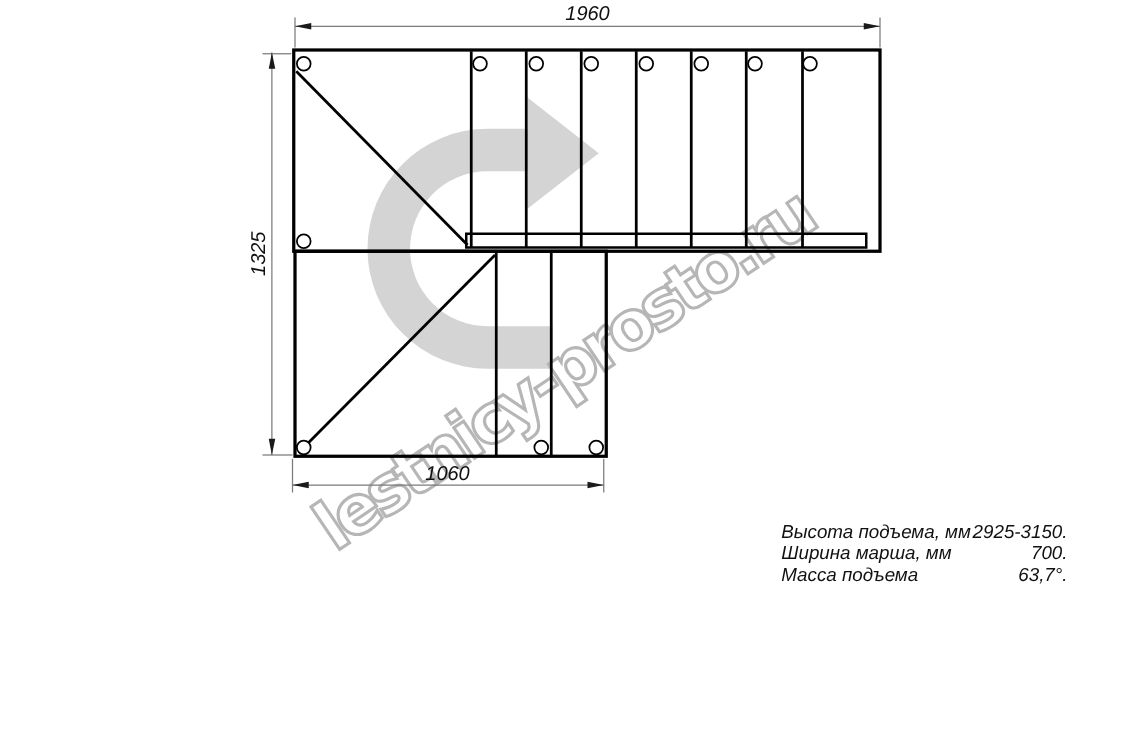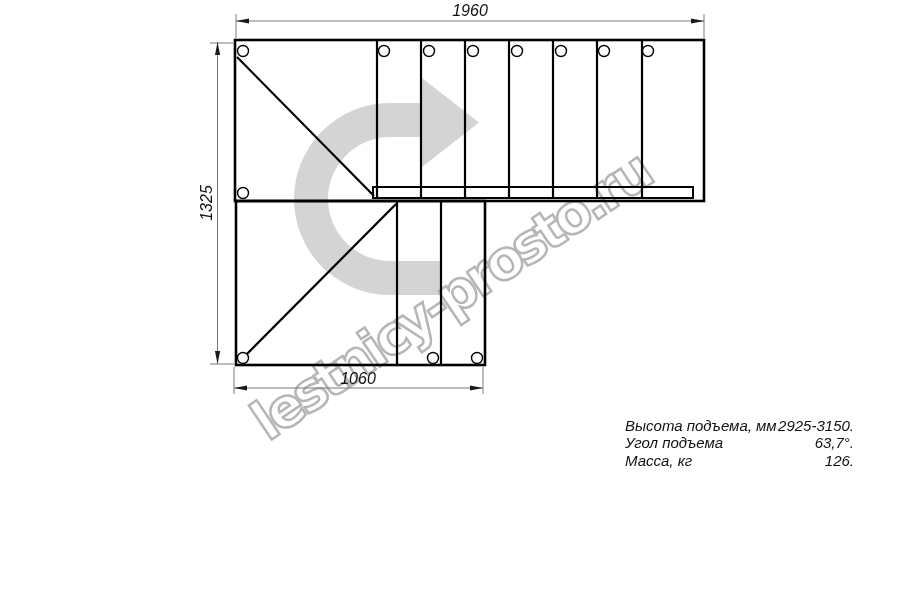--- a/index.html
+++ b/index.html
@@ -96,21 +96,21 @@
       </g>
     </g>
   </svg>
 
   <div class="specs">
       <div class="spec-row">
         <span class="spec-label">Высота подъема, мм</span>
         <span class="spec-value">2925-3150.</span>
       </div>
       <div class="spec-row">
-        <span class="spec-label">Угол подъема</span>
-        <span class="spec-value">63,7°.</span>
+        <span class="spec-label">Ширина марша, мм</span>
+        <span class="spec-value">700.</span>
       </div>
       <div class="spec-row">
-        <span class="spec-label">Масса, кг</span>
-        <span class="spec-value">126.</span>
+        <span class="spec-label">Масса подъема</span>
+        <span class="spec-value">63,7°.</span>
       </div>
     </div>
 </div>
 
 </body></html>

